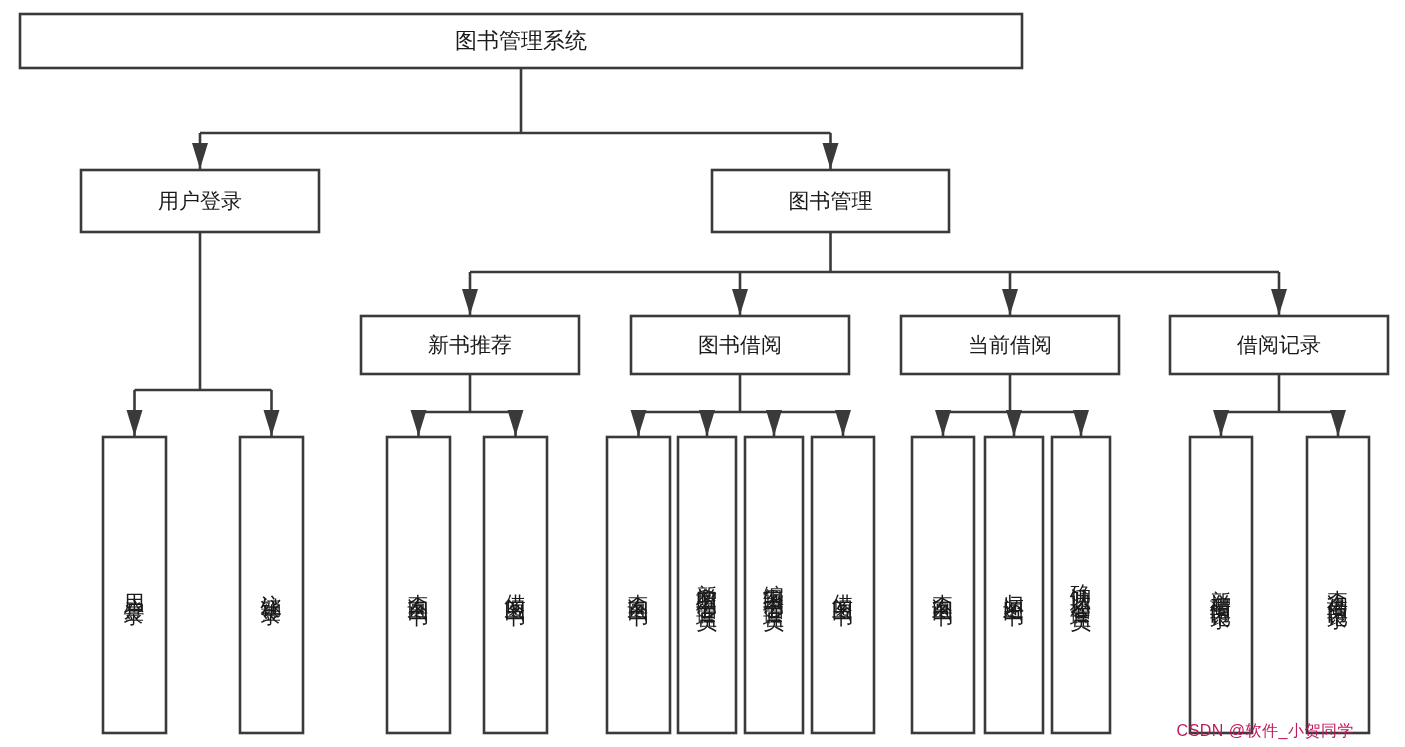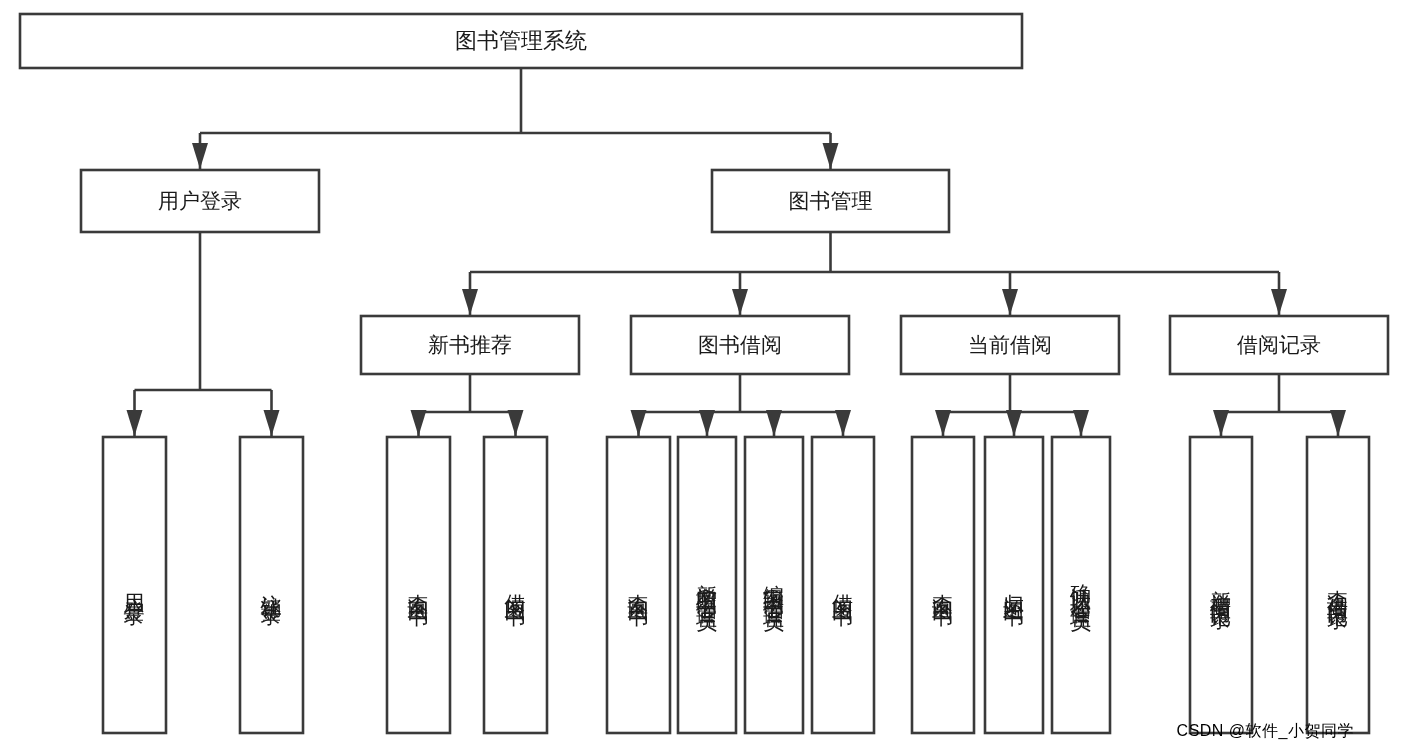--- a/index.html
+++ b/index.html
@@ -68,21 +68,21 @@
     letter-spacing: 4px;
     color: #1a1a1a;
     white-space: nowrap;
   }
   #watermark {
     position: absolute;
     right: 8px;
     bottom: 5px;
     font-family: "Liberation Sans", sans-serif;
     font-size: 16px;
-    color: #000000;
+    color: #be185d;
     letter-spacing: 0.5px;
     user-select: none;
   }
 </style>
 </head>
 <body>
 
 <div id="diagram-root">
 
   <svg id="flow" viewBox="0 0 1405 747">

